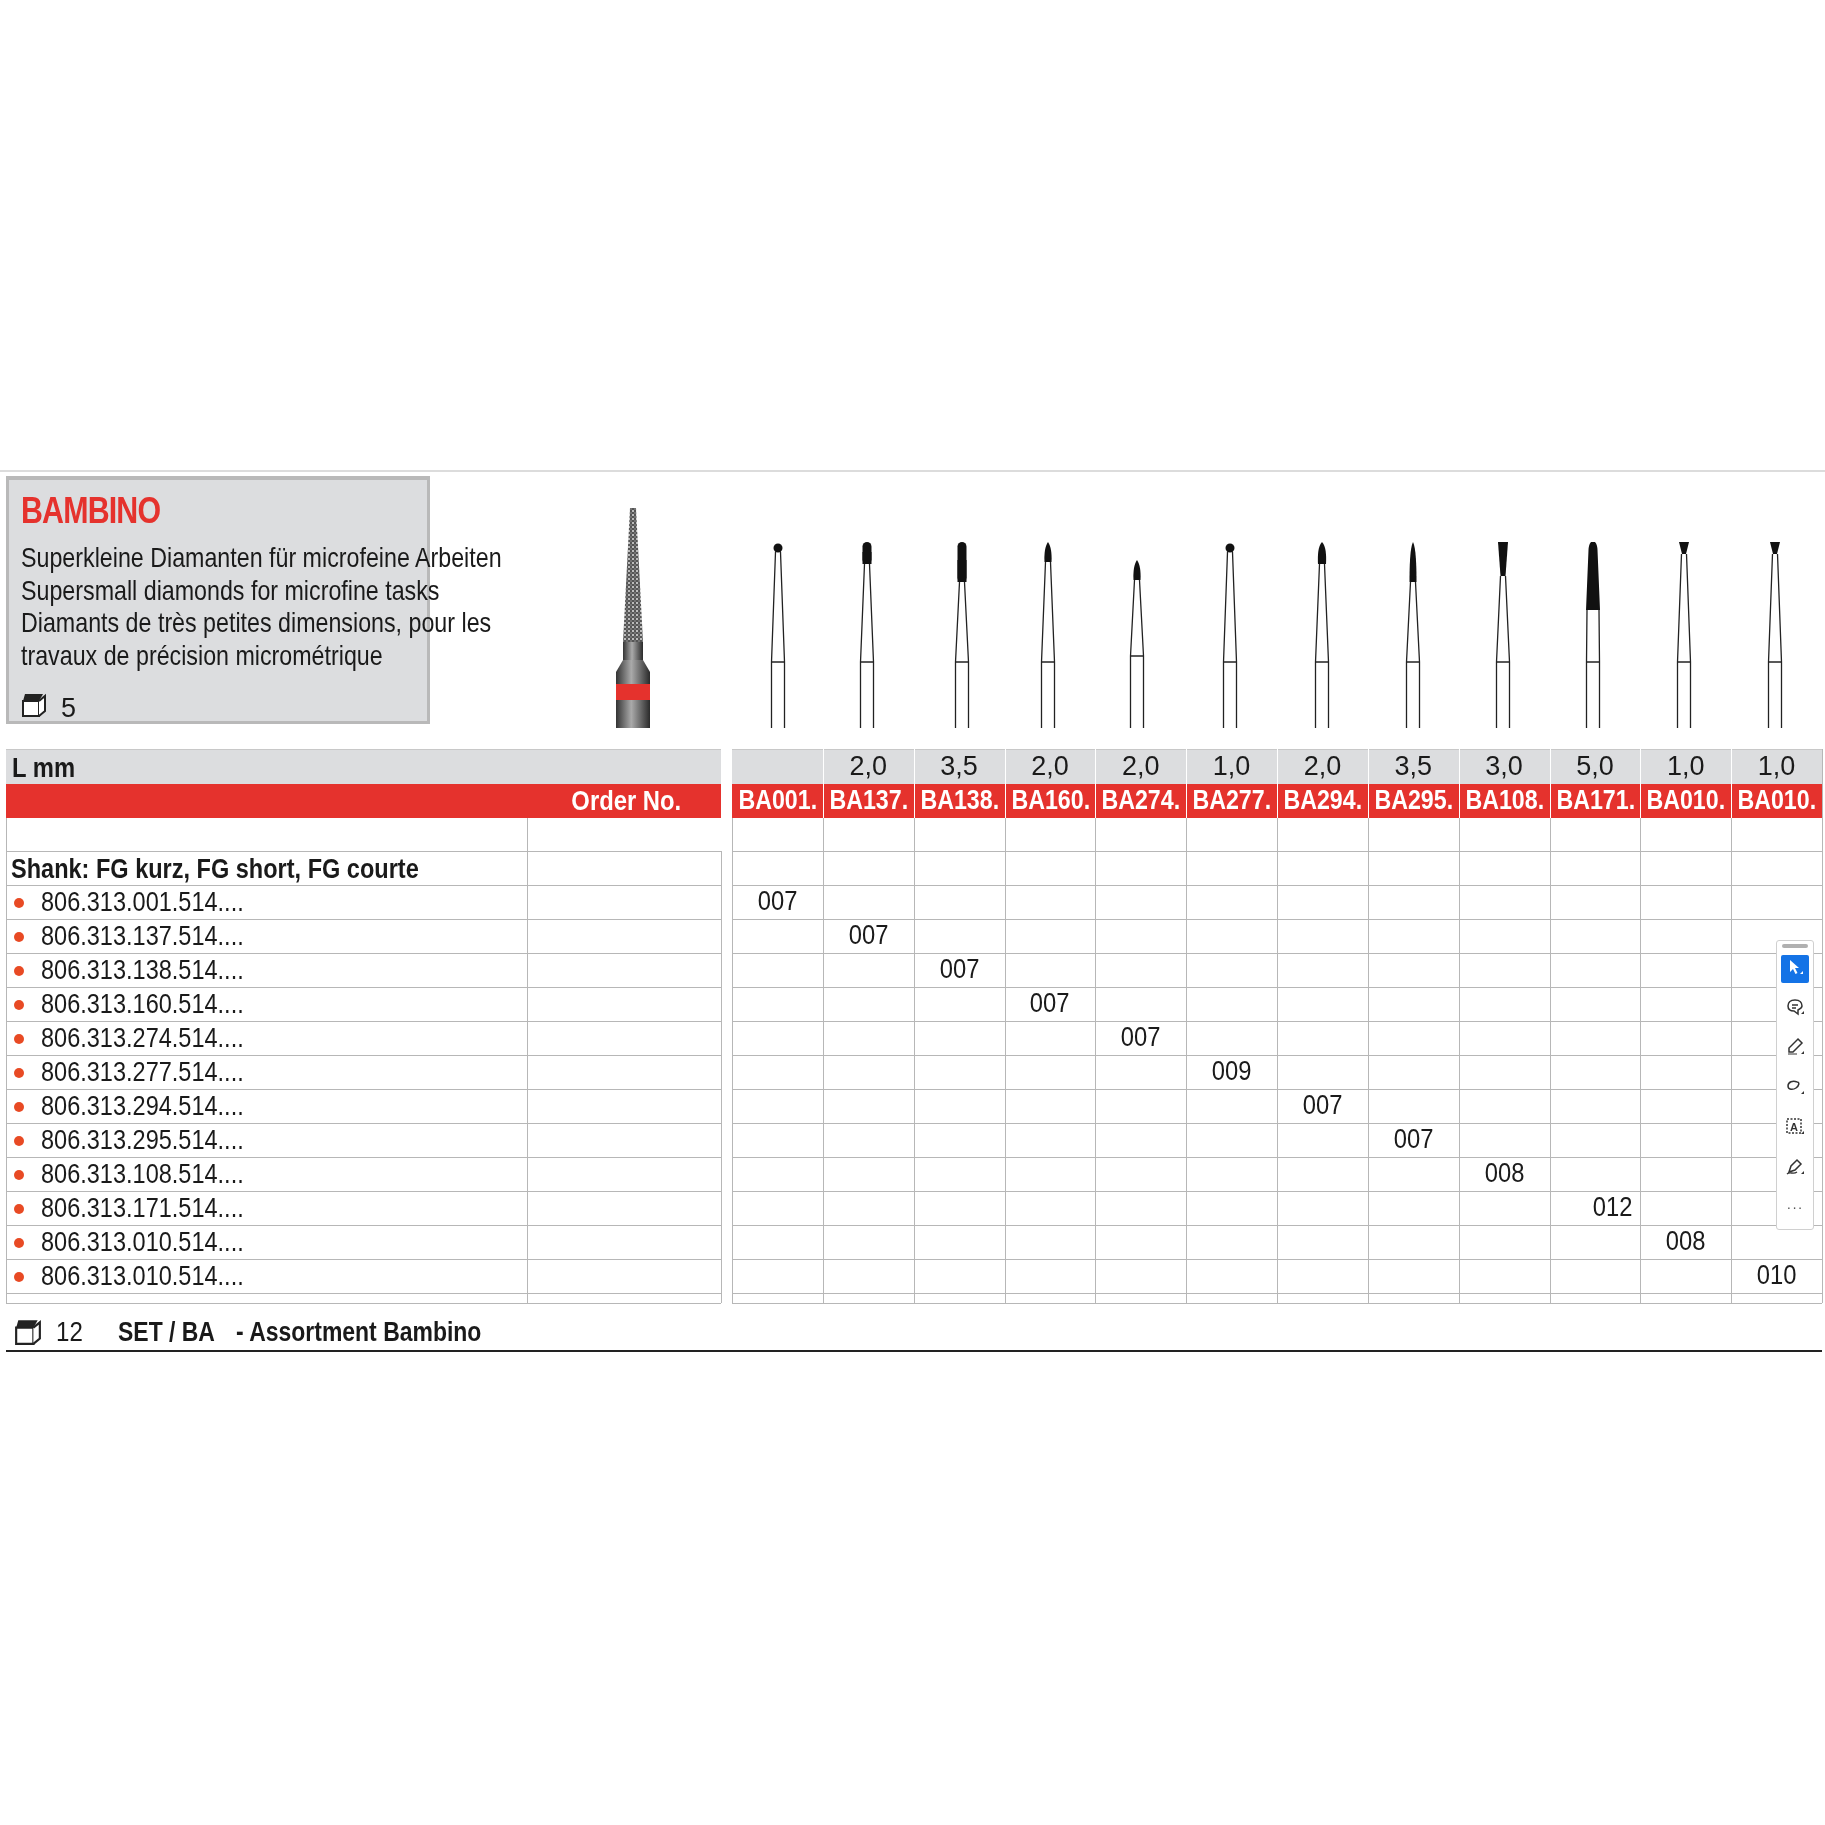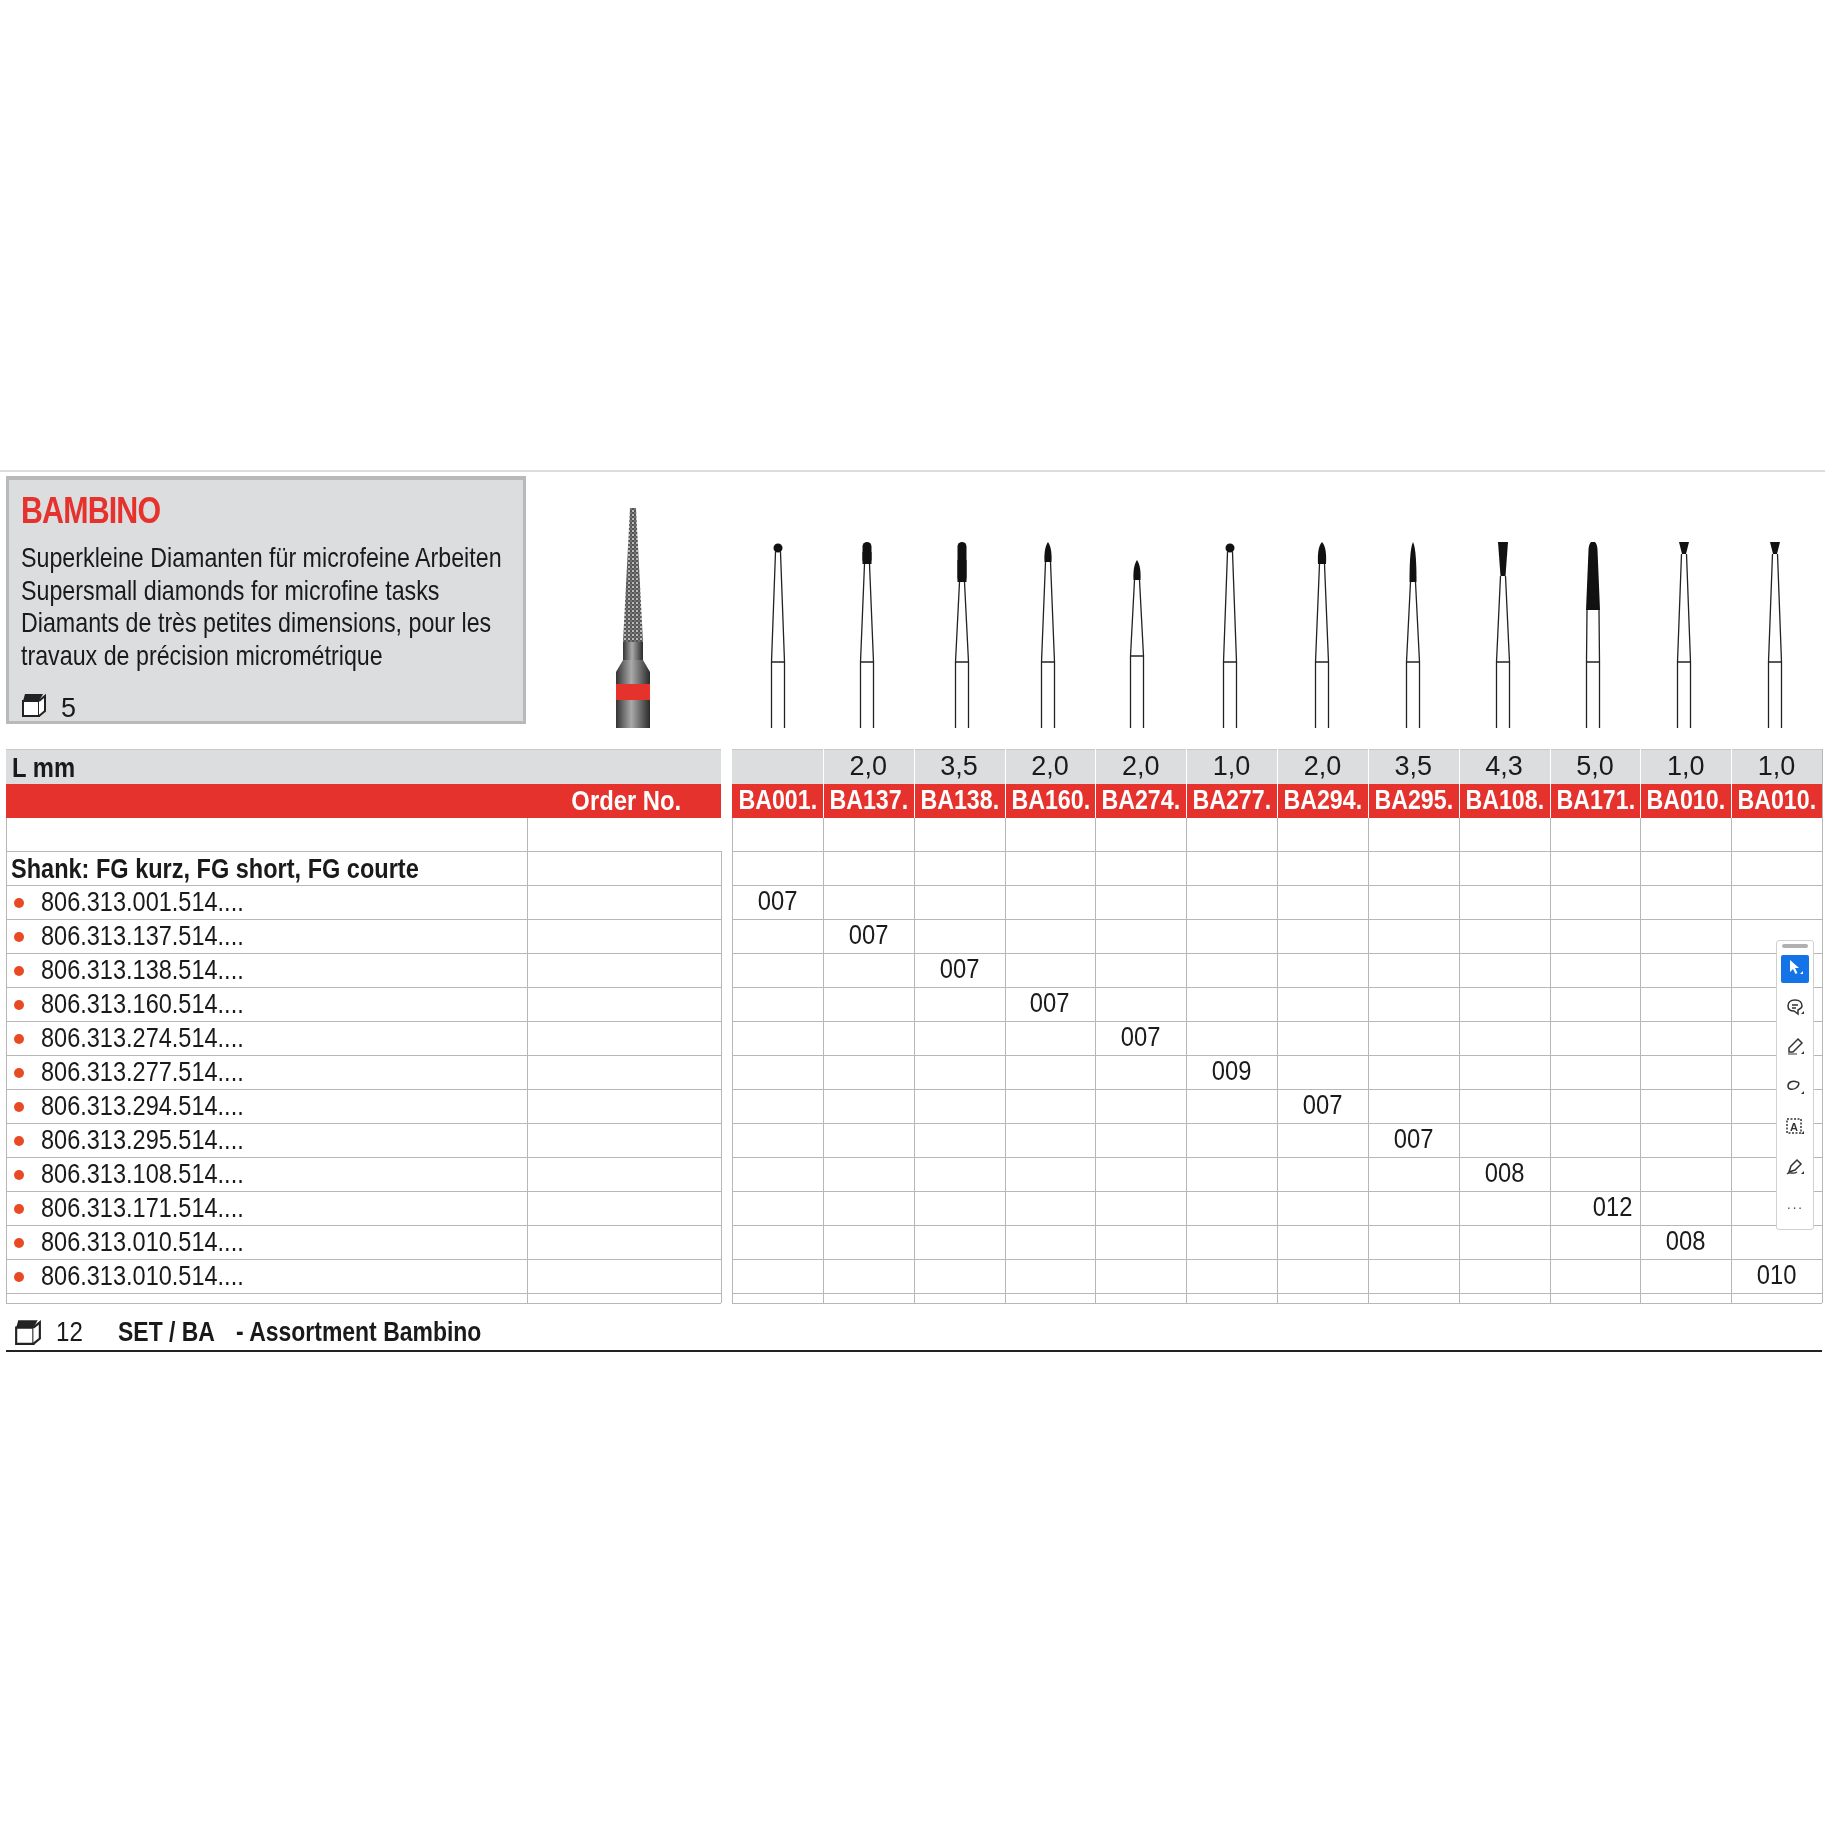--- a/index.html
+++ b/index.html
@@ -1,19 +1,19 @@
 <!DOCTYPE html>
 <html><head>
 <meta charset="utf-8">
 <style>
   html,body{margin:0;padding:0;background:#fff;}
   body{width:1825px;height:1825px;position:relative;overflow:hidden;font-family:"Liberation Sans",sans-serif;color:#1a1a1a;}
   .topline{position:absolute;left:0;top:470px;width:1825px;height:2px;background:#dcdcdc;}
   
-  .infobox{position:absolute;left:6px;top:476px;width:520px;height:248px;background:#dcdddf;border:3px solid #b9b9b9;border-top-width:4px;box-sizing:border-box;}
+  .infobox{position:absolute;left:6px;top:476px;width:424px;height:248px;background:#dcdddf;border:3px solid #b9b9b9;border-top-width:4px;box-sizing:border-box;}
   .infobox .title{position:absolute;left:12px;top:10px;font-weight:bold;font-size:37px;color:#e5322d;letter-spacing:-1px;transform:scaleX(0.82);transform-origin:left top;}
   .infobox .desc{position:absolute;left:12px;top:62px;font-size:28px;line-height:32.5px;transform:scaleX(0.83);transform-origin:left top;white-space:nowrap;}
   .infobox .pack{position:absolute;left:12px;top:212px;display:flex;align-items:center;gap:14px;font-size:27px;}
   
   .burr-photo{position:absolute;left:612px;top:506px;width:42px;height:222px;}
   .burr{position:absolute;top:540px;width:40px;height:188px;}
   .row{position:absolute;left:0;box-sizing:border-box;}
   .gray-hdr{background:#dcdddf;border-top:1px solid #c8c8c8;}
   .red-hdr{background:#e5322d;color:#fff;font-weight:bold;}
   .hline{position:absolute;height:1px;background:#b7b7b7;}
@@ -246,21 +246,21 @@
     <div class="vline" style="left: 1186.17px; top: 749px; height: 69px; background: rgb(255, 255, 255);"></div>
     <div class="vline" style="left: 1186.17px; top: 818px; height: 485px; background: rgb(183, 183, 183);"></div>
     <div class="gcell" style="left: 1277px; top: 751px; width: 90.8333px; font-size: 27px;">2,0</div>
     <div class="gcell" style="left: 1277px; top: 785px; width: 90.8333px; font-size: 27px; font-weight: bold; color: rgb(255, 255, 255);"><span style="display:inline-block;transform:scaleX(0.86);">BA294.</span></div>
     <div class="vline" style="left: 1277px; top: 749px; height: 69px; background: rgb(255, 255, 255);"></div>
     <div class="vline" style="left: 1277px; top: 818px; height: 485px; background: rgb(183, 183, 183);"></div>
     <div class="gcell" style="left: 1367.83px; top: 751px; width: 90.8333px; font-size: 27px;">3,5</div>
     <div class="gcell" style="left: 1367.83px; top: 785px; width: 90.8333px; font-size: 27px; font-weight: bold; color: rgb(255, 255, 255);"><span style="display:inline-block;transform:scaleX(0.86);">BA295.</span></div>
     <div class="vline" style="left: 1367.83px; top: 749px; height: 69px; background: rgb(255, 255, 255);"></div>
     <div class="vline" style="left: 1367.83px; top: 818px; height: 485px; background: rgb(183, 183, 183);"></div>
-    <div class="gcell" style="left: 1458.67px; top: 751px; width: 90.8333px; font-size: 27px;">4,3</div>
+    <div class="gcell" style="left: 1458.67px; top: 751px; width: 90.8333px; font-size: 27px;">3,0</div>
     <div class="gcell" style="left: 1458.67px; top: 785px; width: 90.8333px; font-size: 27px; font-weight: bold; color: rgb(255, 255, 255);"><span style="display:inline-block;transform:scaleX(0.86);">BA108.</span></div>
     <div class="vline" style="left: 1458.67px; top: 749px; height: 69px; background: rgb(255, 255, 255);"></div>
     <div class="vline" style="left: 1458.67px; top: 818px; height: 485px; background: rgb(183, 183, 183);"></div>
     <div class="gcell" style="left: 1549.5px; top: 751px; width: 90.8333px; font-size: 27px;">5,0</div>
     <div class="gcell" style="left: 1549.5px; top: 785px; width: 90.8333px; font-size: 27px; font-weight: bold; color: rgb(255, 255, 255);"><span style="display:inline-block;transform:scaleX(0.86);">BA171.</span></div>
     <div class="vline" style="left: 1549.5px; top: 749px; height: 69px; background: rgb(255, 255, 255);"></div>
     <div class="vline" style="left: 1549.5px; top: 818px; height: 485px; background: rgb(183, 183, 183);"></div>
     <div class="gcell" style="left: 1640.33px; top: 751px; width: 90.8333px; font-size: 27px;">1,0</div>
     <div class="gcell" style="left: 1640.33px; top: 785px; width: 90.8333px; font-size: 27px; font-weight: bold; color: rgb(255, 255, 255);"><span style="display:inline-block;transform:scaleX(0.86);">BA010.</span></div>
     <div class="vline" style="left: 1640.33px; top: 749px; height: 69px; background: rgb(255, 255, 255);"></div>

